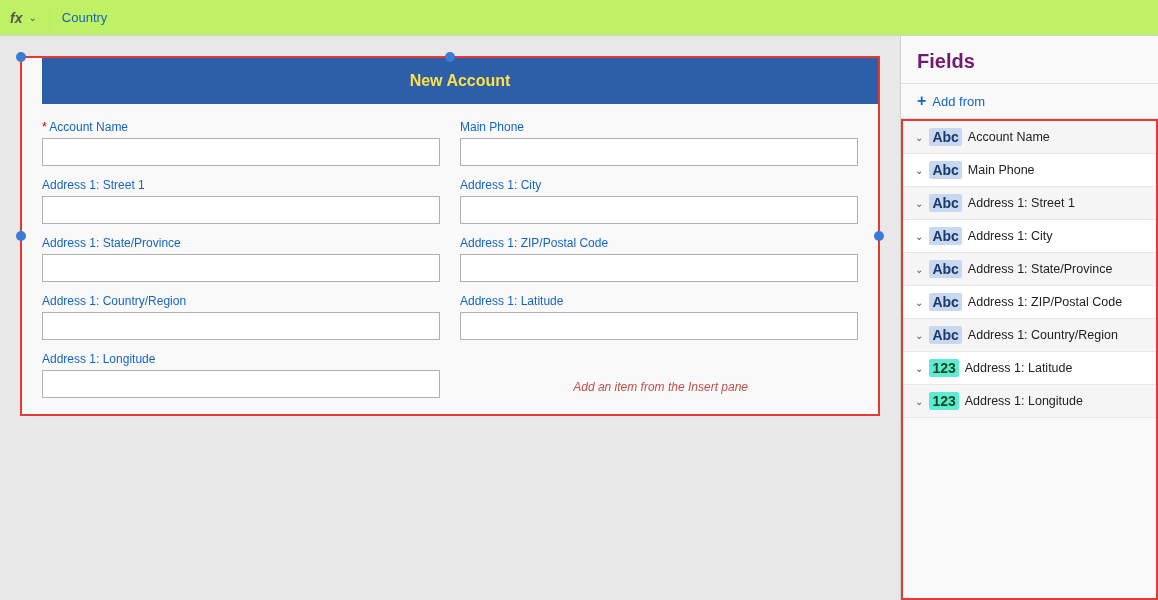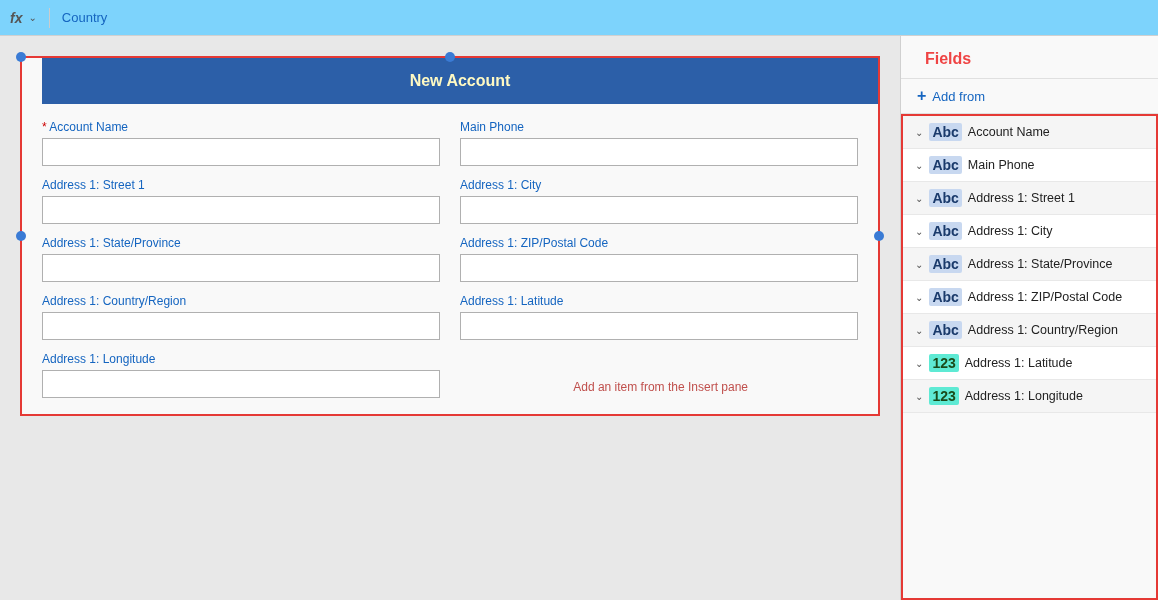--- a/index.html
+++ b/index.html
@@ -12,21 +12,21 @@
       overflow: hidden;
       display: flex;
       flex-direction: column;
     }
 
     
     .top-bar {
       display: flex;
       align-items: center;
       height: 36px;
-      background: #7dd3fc;
+      background: #bef264;
       border-bottom: 1px solid #d0d0d0;
       padding: 0 10px;
       gap: 6px;
       flex-shrink: 0;
     }
     .fx-icon {
       font-style: italic;
       font-weight: bold;
       color: #555;
       font-size: 14px;
@@ -66,21 +66,21 @@
     .form-container {
       background: #f9f9f9;
       border: 2px solid #e53935;
       position: relative;
       width: 100%;
     }
 
     
     .form-header {
       background: #2c5fa8;
-      color: #fef9c3;
+      color: #fde047;
       text-align: center;
       padding: 14px;
       font-size: 16px;
       font-weight: 600;
       margin-left: 20px;
     }
 
     
     .form-body {
       padding: 16px 20px;
@@ -159,37 +159,38 @@
       padding: 0 6px;
       font-size: 12px;
     }
 
     .insert-hint {
       position: absolute;
       right: 130px;
       bottom: 20px;
       color: #c0504d;
       font-size: 12px;
+      font-style: italic;
     }
 
     
     .right-panel {
       width: 258px;
       background: #f9f9f9;
       border-left: 1px solid #d0d0d0;
       display: flex;
       flex-direction: column;
       flex-shrink: 0;
     }
 
     .fields-header {
-      padding: 14px 24px 10px;
-      font-size: 16px;
+      padding: 14px 16px 10px;
+      font-size: 20px;
       font-weight: 600;
-      color: #ef4444;
+      color: #701a75;
       border-bottom: 1px solid #e0e0e0;
     }
 
     .add-field-btn {
       display: flex;
       align-items: center;
       gap: 6px;
       padding: 8px 16px;
       font-size: 13px;
       color: #1565c0;

